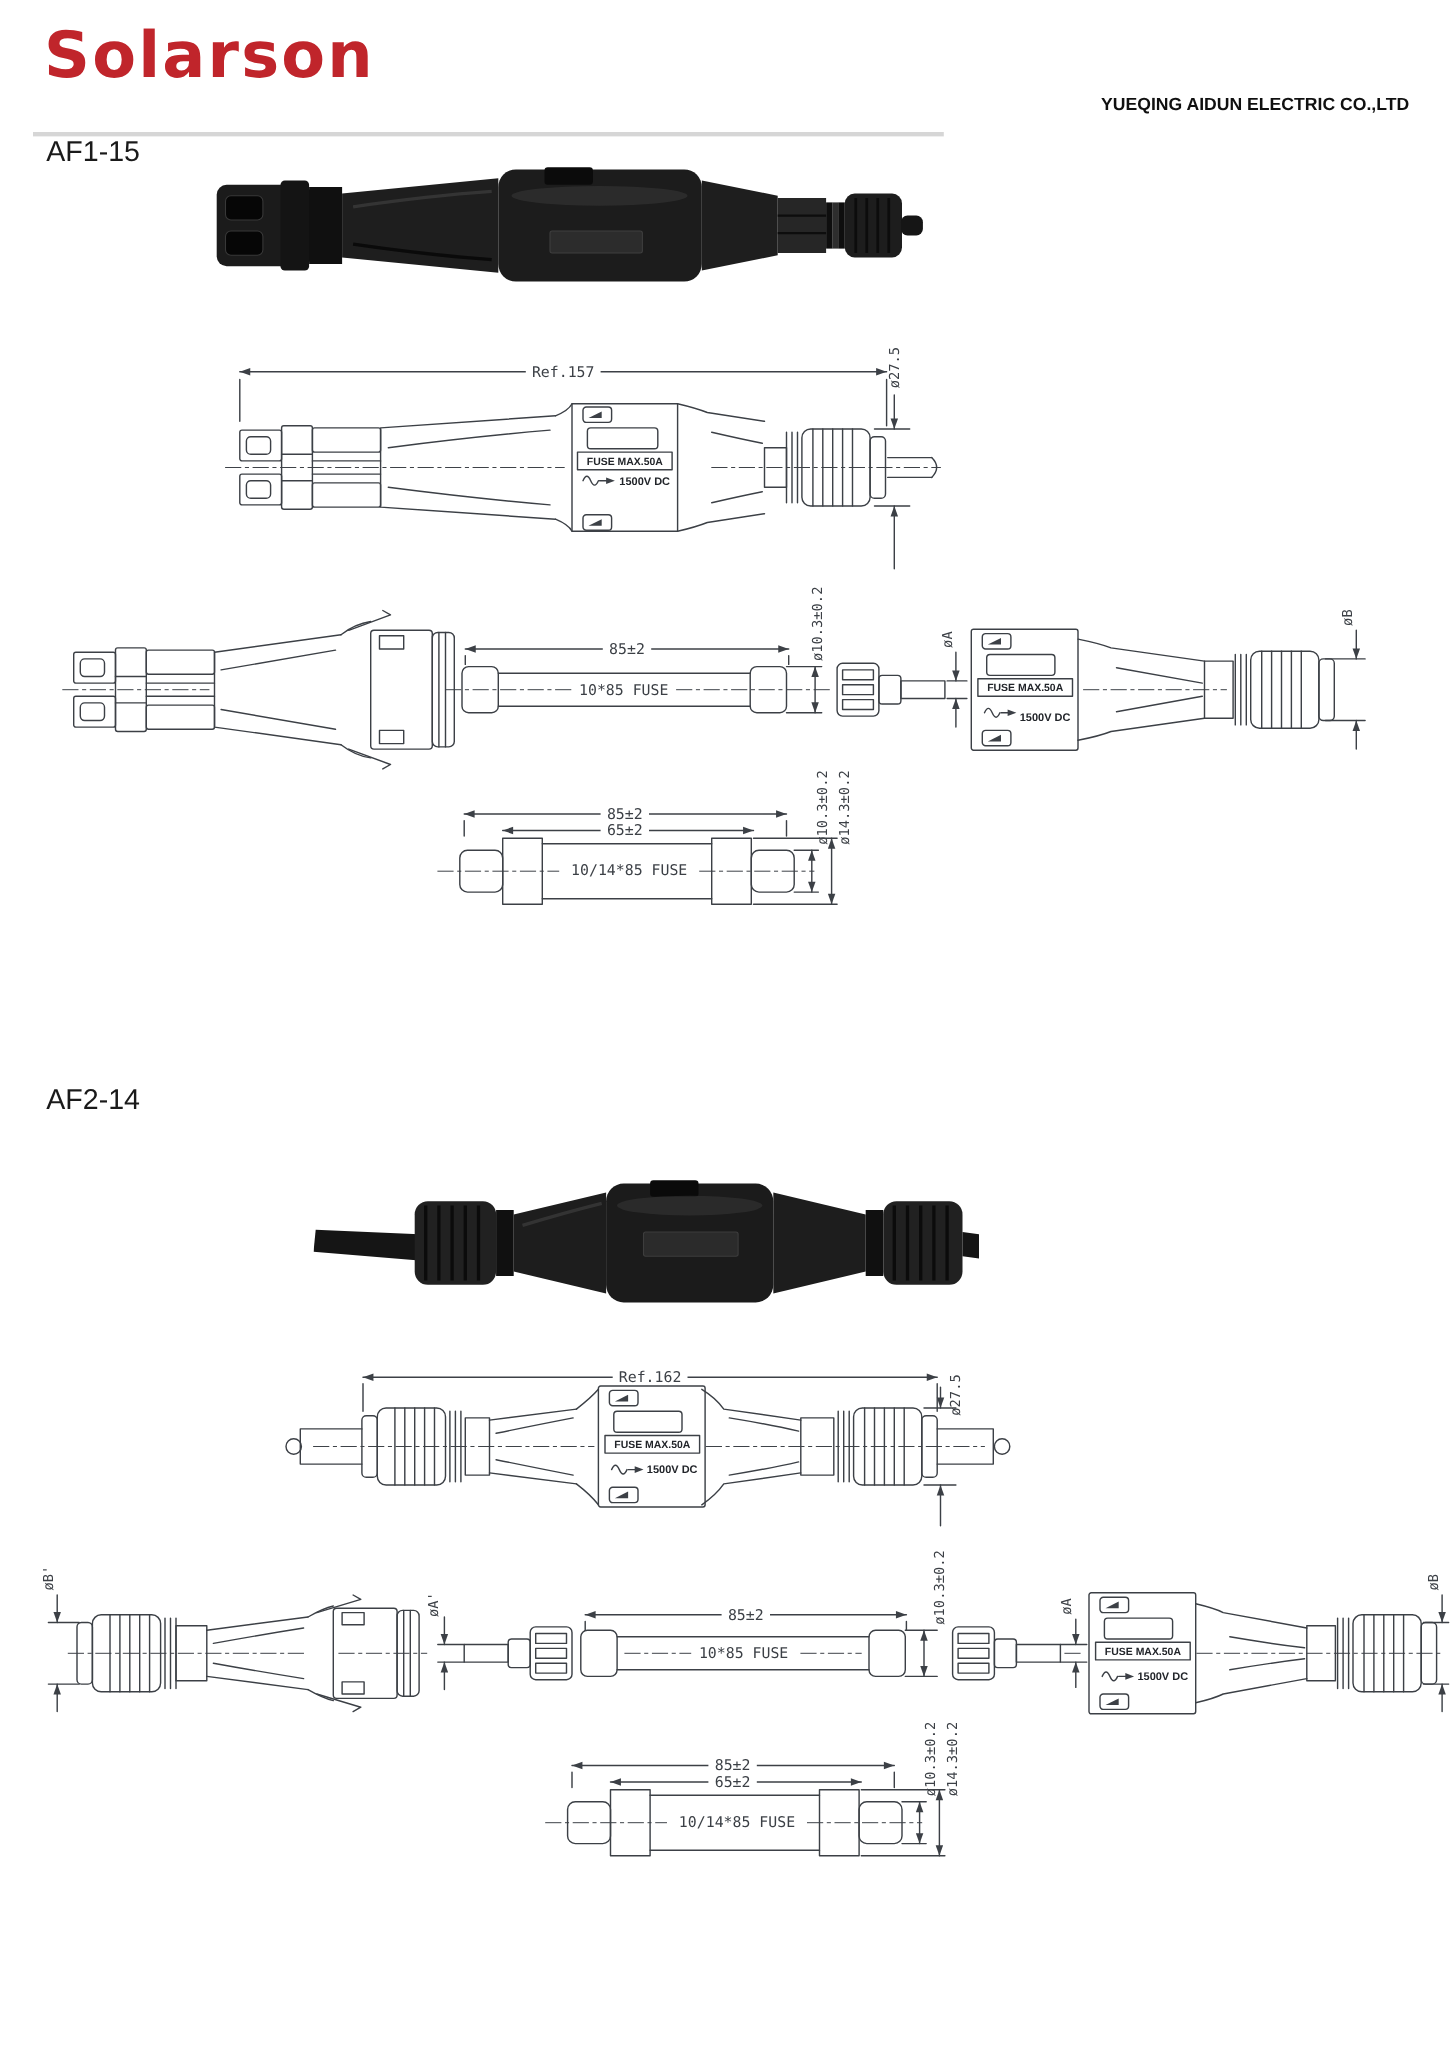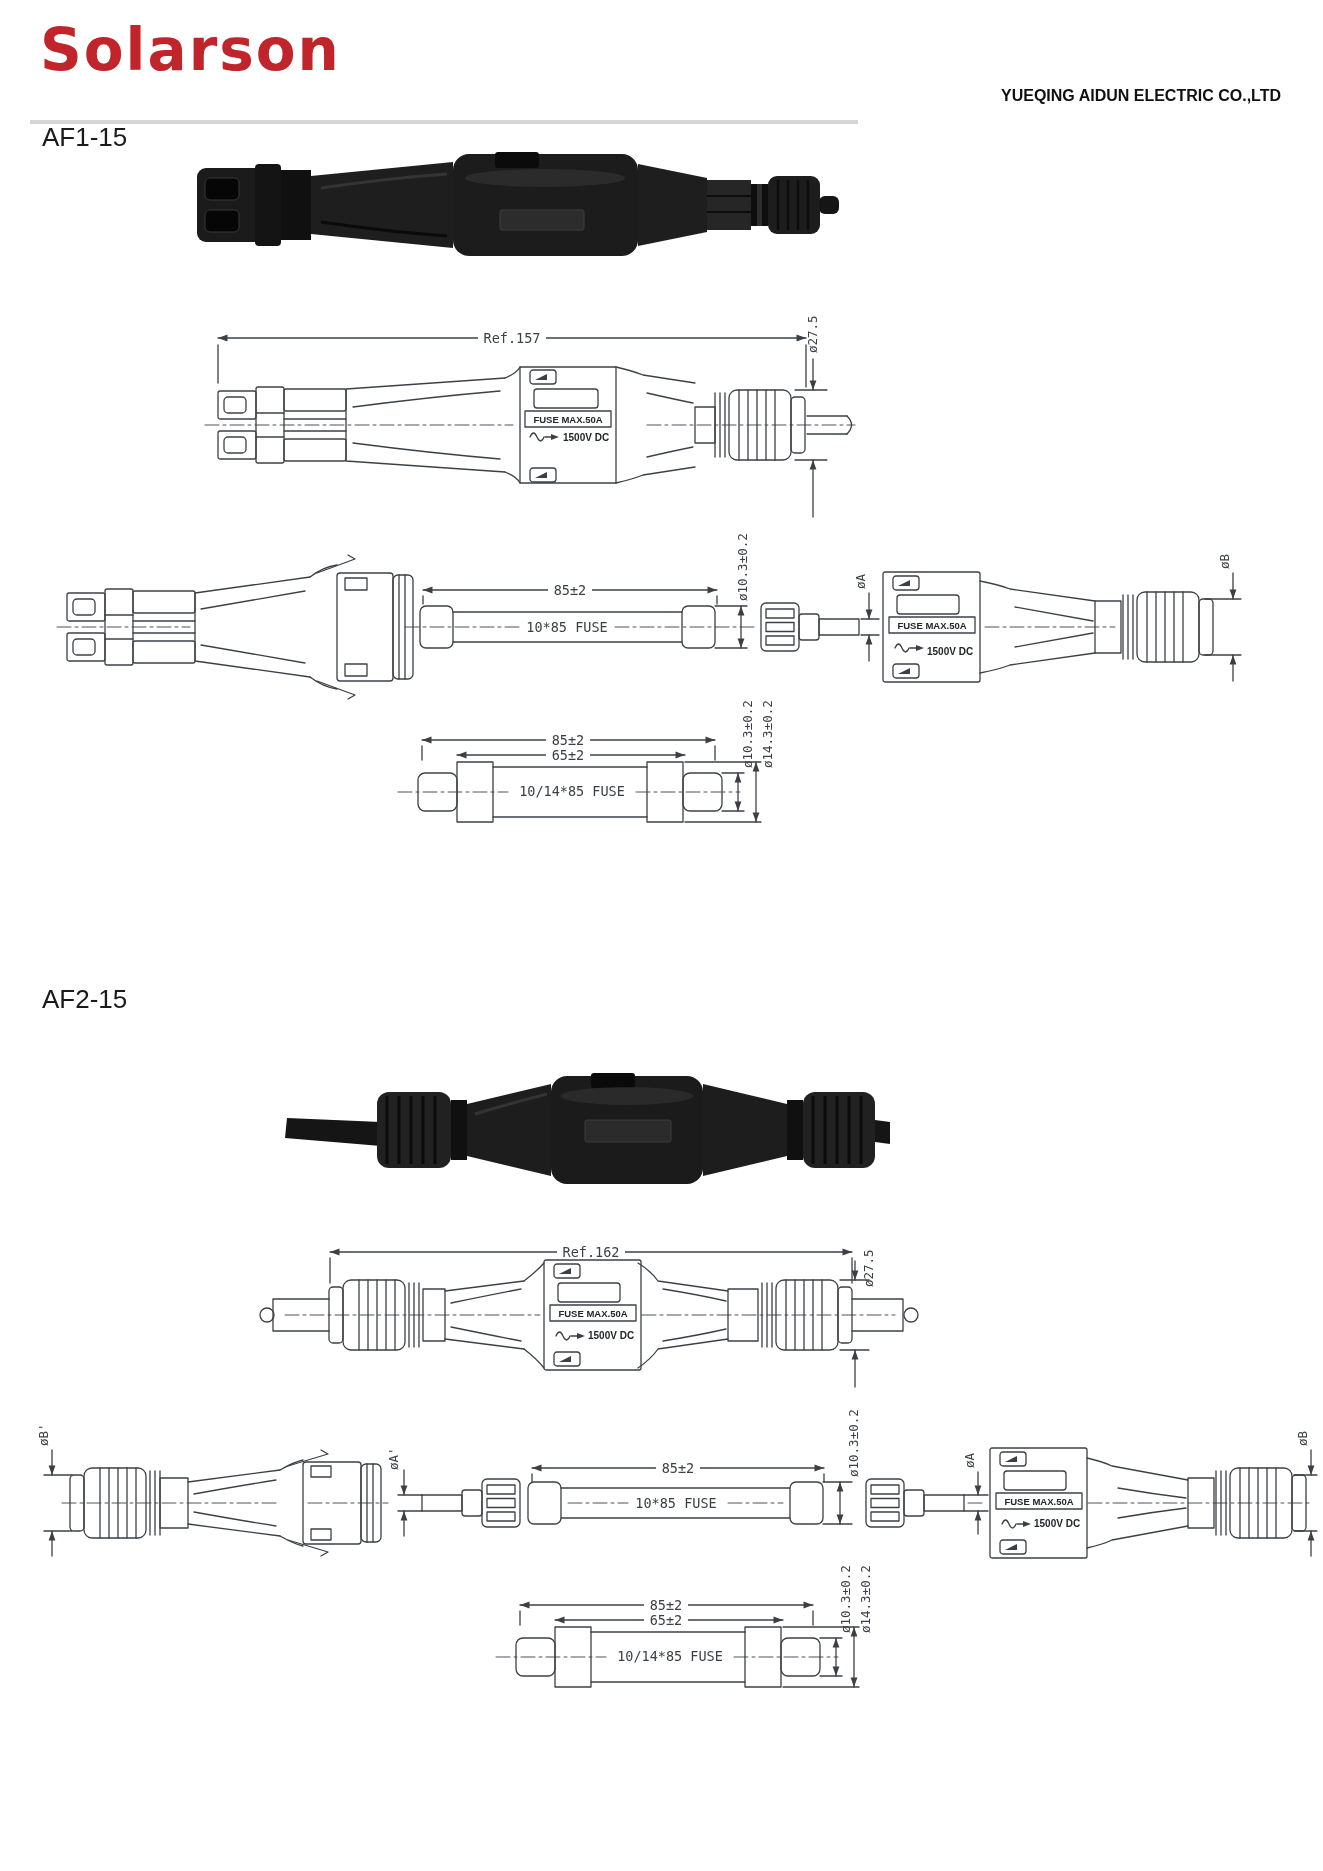--- a/index.html
+++ b/index.html
@@ -233,21 +233,21 @@
     <rect class="bg" x="206" y="38" width="44" height="14"></rect>
     <text class="dt" x="228" y="49.5" text-anchor="middle">85±2</text>
     <rect class="bg" x="206" y="53" width="44" height="14"></rect>
     <text class="dt" x="228" y="64.5" text-anchor="middle">65±2</text>
     <rect class="bg" x="173" y="89" width="118" height="15"></rect>
     <text class="dt" x="232" y="100.5" text-anchor="middle">10/14*85 FUSE</text>
     <text class="dtv" transform="rotate(-90 412 73)" x="412" y="73">ø10.3±0.2</text>
     <text class="dtv" transform="rotate(-90 432 73)" x="432" y="73">ø14.3±0.2</text>
   </svg>
 
-  <div class="abs model" style="top:984px">AF2-15</div>
+  <div class="abs model" style="top:984px">AF2-14</div>
 
   <svg class="abs" style="left:285px;top:1058px" width="605" height="145" viewBox="0 0 605 145">
     <g>
       <path d="M2 60L96 64L96 88L0 80Z" fill="#151515"></path>
       <rect x="92" y="34" width="74" height="76" rx="12" fill="#212121"></rect>
       <path d="M102 38v68M114 38v68M126 38v68M138 38v68M150 38v68" stroke="#0b0b0b" stroke-width="3"></path>
       <rect x="166" y="42" width="16" height="60" fill="#101010"></rect>
       <polygon points="182,46 266,26 266,118 182,98" fill="#1d1d1d"></polygon>
       <path d="M190 56Q230 44 262 36" stroke="#3a3a3a" stroke-width="3" fill="none" opacity=".8"></path>
       <rect x="266" y="18" width="152" height="108" rx="16" fill="#1b1b1b"></rect>

